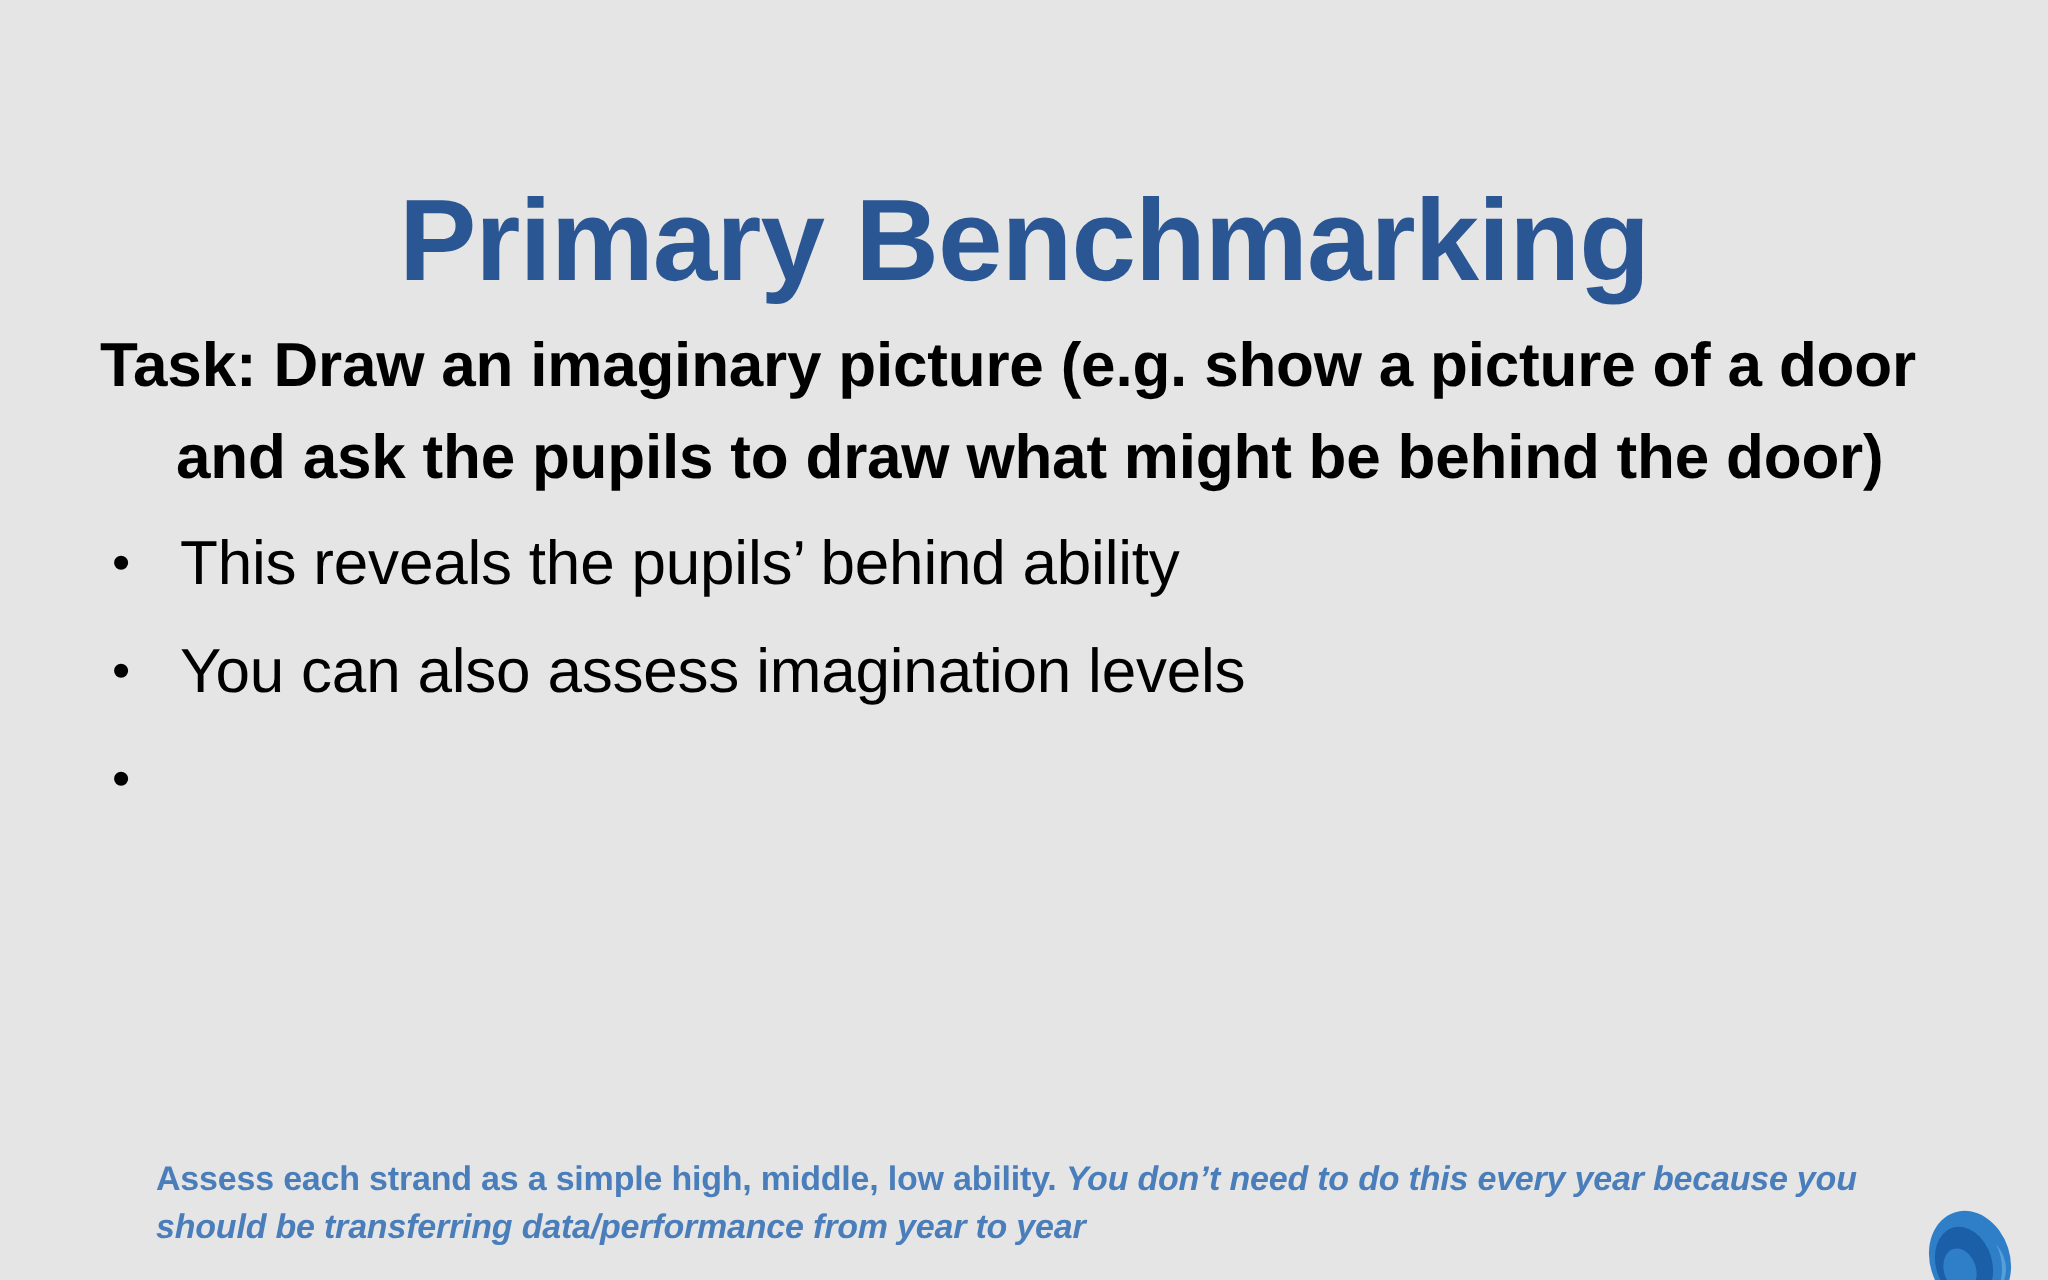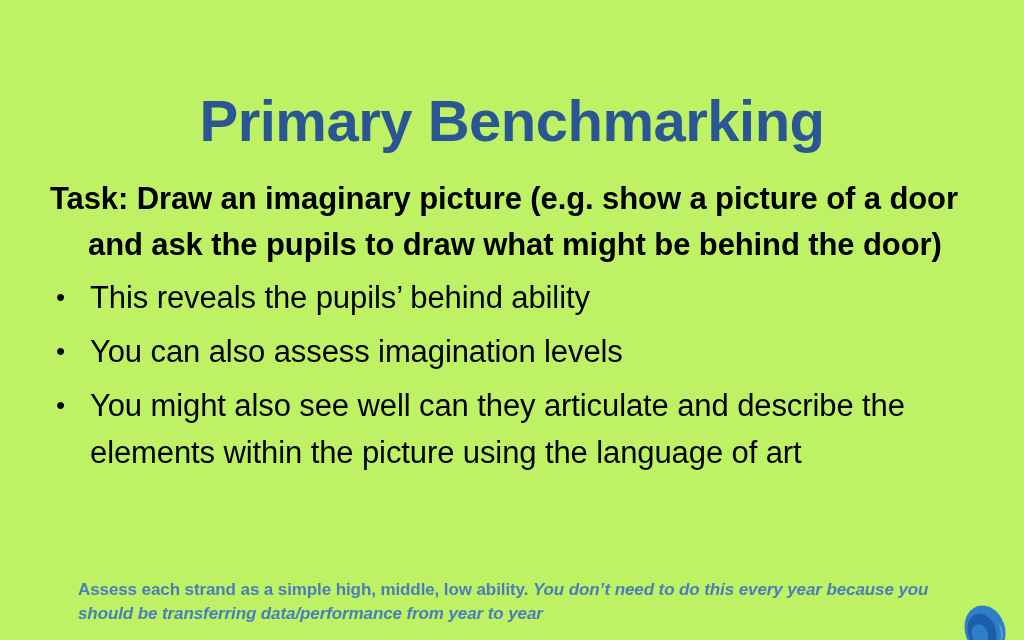--- a/index.html
+++ b/index.html
@@ -12,21 +12,21 @@
     height: 640px;
     overflow: hidden;
     font-family: "Liberation Sans", sans-serif;
     -webkit-font-smoothing: antialiased;
   }
 
   .slide {
     position: relative;
     width: 1024px;
     height: 640px;
-    background: #bef264;
+    background: #e5e5e5;
     overflow: hidden;
   }
 
   
   .slide-title {
     position: absolute;
     left: 0;
     top: 52px;
     width: 1024px;
     text-align: center;
@@ -45,21 +45,21 @@
     left: 50px;
     top: 160px;
     width: 950px;
   }
 
   .task-para {
     font-size: 31px;
     font-weight: bold;
     color: #000000;
     line-height: 46px;
-    margin: 16px 0 6px 0;
+    margin: 0 0 6px 0;
     padding-left: 38px;
     text-indent: -38px;
     letter-spacing: -0.1px;
   }
 
   .bullet-list {
     list-style: none;
     margin: 0;
     padding: 0;
   }
@@ -125,21 +125,20 @@
       <li class="bullet-item">
         <span class="bullet-dot">•</span>
         <span class="bullet-text">This reveals the pupils’ behind ability</span>
       </li>
       <li class="bullet-item">
         <span class="bullet-dot">•</span>
         <span class="bullet-text">You can also assess imagination levels</span>
       </li>
       <li class="bullet-item">
         <span class="bullet-dot">•</span>
-        <span class="bullet-text">You might also see well can they articulate and describe the elements within the picture using the language of art</span>
       </li>
     </ul>
 
   </div>
 
   <div class="footer-note">
     <span class="note-plain">Assess each strand as a simple high, middle, low ability. </span><span class="note-italic">You don’t need to do this every year because you should be transferring data/performance from year to year</span>
   </div>
 
   <div class="corner-logo">

